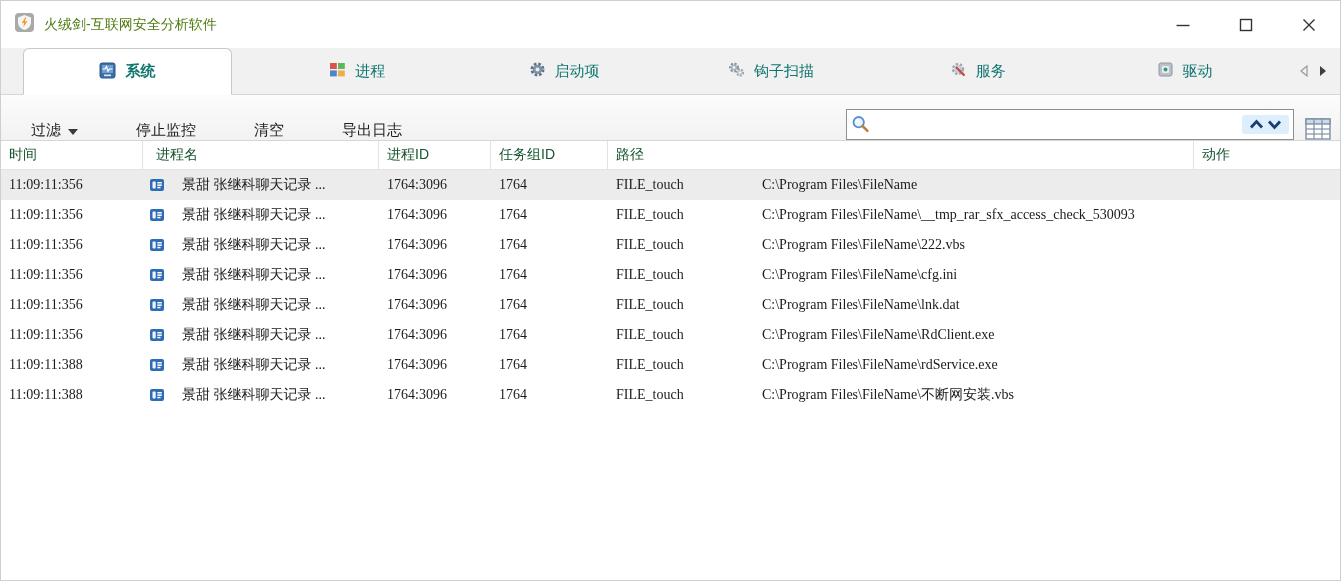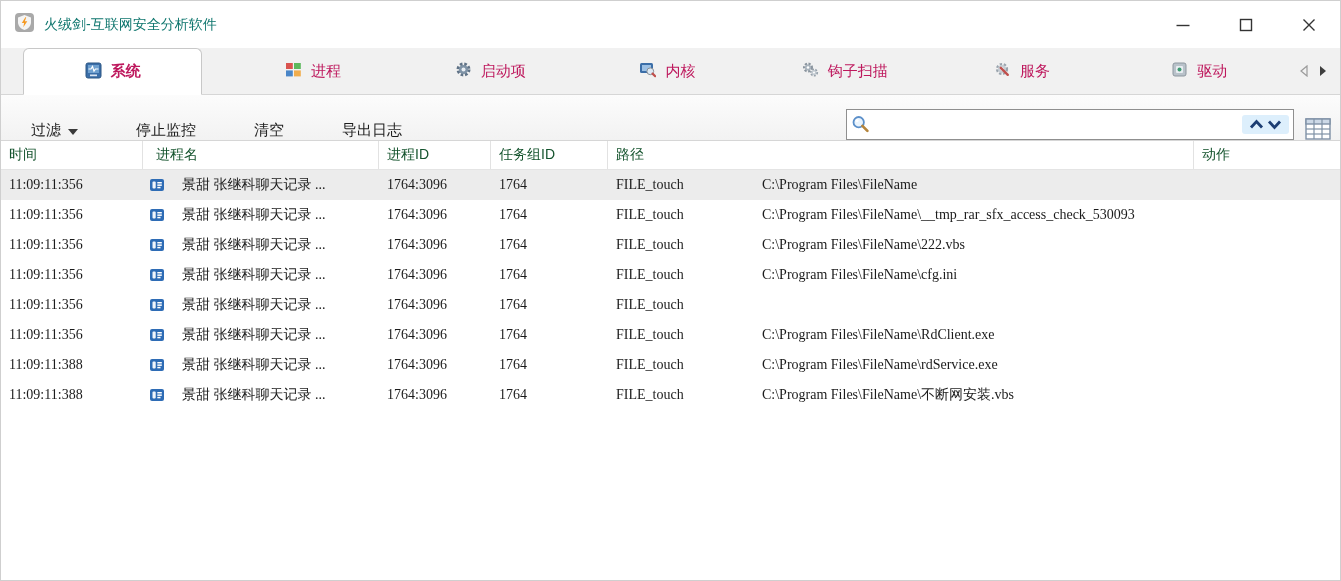--- a/index.html
+++ b/index.html
@@ -2,29 +2,29 @@
 <html><head>
 <meta charset="utf-8">
 <style>
   * { margin:0; padding:0; box-sizing:border-box; }
   body { background:#e8e8e8; font-family:"Liberation Sans","DejaVu Sans",sans-serif; }
   .window{ width:1341px; height:581px; background:#fff; border:1px solid #cfcfcf; overflow:hidden;
            display:flex; flex-direction:column; }
 
   
   .titlebar{ height:47px; flex:0 0 auto; display:flex; align-items:center; padding-left:13px; background:#fff; }
-  .titlebar .title{ font-size:14px; color:#0f766e; margin-left:9px; }
+  .titlebar .title{ font-size:14px; color:#4d7c0f; margin-left:9px; }
   .win-controls{ margin-left:auto; display:flex; height:100%; }
   .win-btn{ width:63px; height:100%; display:flex; align-items:center; justify-content:center; cursor:default; }
 
   
   .tabbar{ height:47px; flex:0 0 auto; background:#f1f1f1; border-bottom:1px solid #d6d6d6;
            display:flex; align-items:stretch; }
   .tab{ flex:1; display:flex; align-items:center; justify-content:center; gap:9px;
-        font-size:15px; color:#be185d; cursor:default; }
+        font-size:15px; color:#0f766e; cursor:default; }
   .tab.active{ background:#fff; border:1px solid #c8c8c8; border-bottom:1px solid #fff;
                border-radius:6px 6px 0 0; margin:0 22px -1px 22px; font-weight:bold; }
   .tab-arrows{ flex:0 0 52px; display:flex; align-items:center; justify-content:center; gap:9px; }
   .tab-arrows span{ display:flex; }
 
   
   .toolbar{ height:45px; flex:0 0 auto; background:linear-gradient(#fcfcfc,#f2f2f2);
             display:flex; align-items:flex-end; padding-right:9px; }
   .tool-btn{ display:flex; align-items:center; gap:7px; font-size:15px; color:#1d1d1d;
              margin-left:58px; cursor:default; white-space:nowrap; }
@@ -121,31 +121,20 @@
             <circle cx="8.5" cy="8.5" r="5.2" fill="none" stroke="#5f7286" stroke-width="3.6" stroke-dasharray="2.4 1.7"></circle>
             <circle cx="8.5" cy="8.5" r="4.6" fill="#7f93a6"></circle>
             <circle cx="8.5" cy="8.5" r="2" fill="#e8eef4"></circle>
           </svg>
       </span>
       <span>启动项</span>
     </div>
     <div class="tab">
       <span class="ticon">
         <svg width="17" height="17" viewBox="0 0 17 17">
-            <rect x="1" y="2" width="13" height="10" rx="1.5" fill="#3b6ea8"></rect>
-            <rect x="3" y="4" width="9" height="6" fill="#9cc0e4"></rect>
-            <circle cx="11.3" cy="10.3" r="3.4" fill="#dce9f5" stroke="#8a8f94"></circle>
-            <line x1="13.6" y1="12.6" x2="16.2" y2="15.2" stroke="#c0504d" stroke-width="2.2" stroke-linecap="round"></line>
-          </svg>
-      </span>
-      <span>内核</span>
-    </div>
-    <div class="tab">
-      <span class="ticon">
-        <svg width="17" height="17" viewBox="0 0 17 17">
             <circle cx="6" cy="6.5" r="3.6" fill="none" stroke="#8a949e" stroke-width="2.8" stroke-dasharray="2 1.4"></circle>
             <circle cx="6" cy="6.5" r="3.1" fill="#aab4bd"></circle>
             <circle cx="6" cy="6.5" r="1.3" fill="#fff"></circle>
             <circle cx="12" cy="11.5" r="2.9" fill="none" stroke="#97a1ab" stroke-width="2.4" stroke-dasharray="1.7 1.2"></circle>
             <circle cx="12" cy="11.5" r="2.5" fill="#c2cad1"></circle>
             <circle cx="12" cy="11.5" r="1" fill="#fff"></circle>
           </svg>
       </span>
       <span>钩子扫描</span>
     </div>
@@ -334,20 +323,21 @@
               <rect x="8.3" y="5" width="4.5" height="1.5" fill="#fff"></rect>
               <rect x="8.3" y="7.4" width="4.5" height="1.5" fill="#fff"></rect>
               <rect x="8.3" y="9.8" width="3.2" height="1.5" fill="#fff"></rect>
             </svg>
       </span>
       <span class="ptext">景甜 张继科聊天记录 ...</span>
     </div>
     <div class="cell col-pid">1764:3096</div>
     <div class="cell col-gid">1764</div>
     <div class="cell col-action">FILE_touch</div>
+    <div class="cell col-path">C:\Program Files\FileName\lnk.dat</div>
   </div>
 
   <div class="row">
     <div class="cell col-time">11:09:11:356</div>
     <div class="cell col-name">
       <span class="picon">
         <svg width="16" height="16" viewBox="0 0 16 16">
               <rect x="1" y="2" width="14" height="12" rx="2" fill="#2e6cb5"></rect>
               <rect x="3.5" y="4.5" width="3.2" height="7" rx="1" fill="#f2f6fb"></rect>
               <rect x="8.3" y="5" width="4.5" height="1.5" fill="#fff"></rect>

